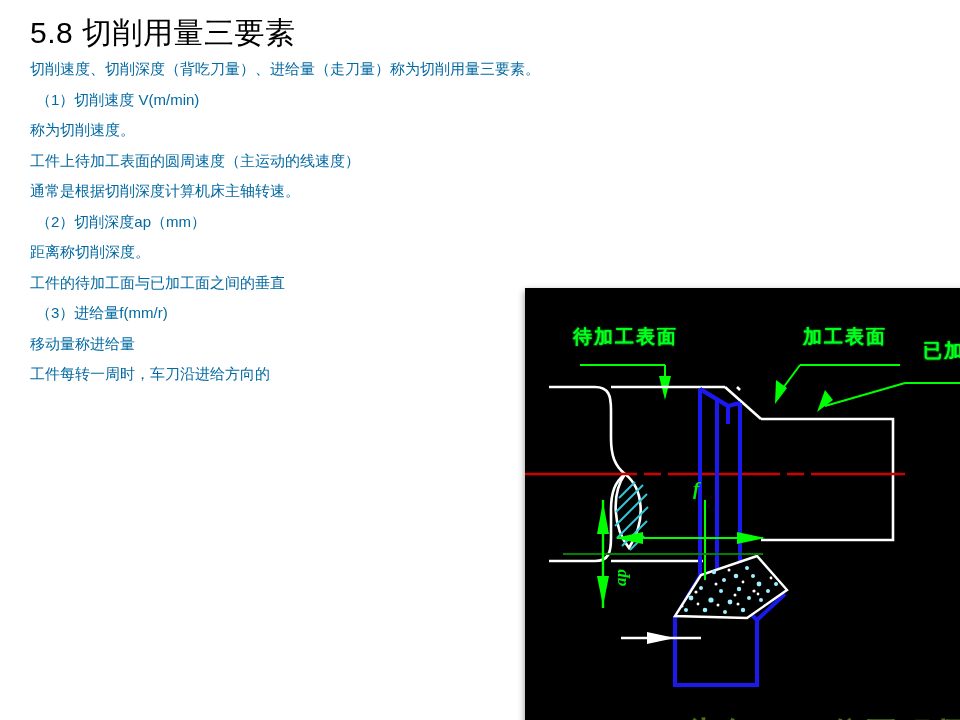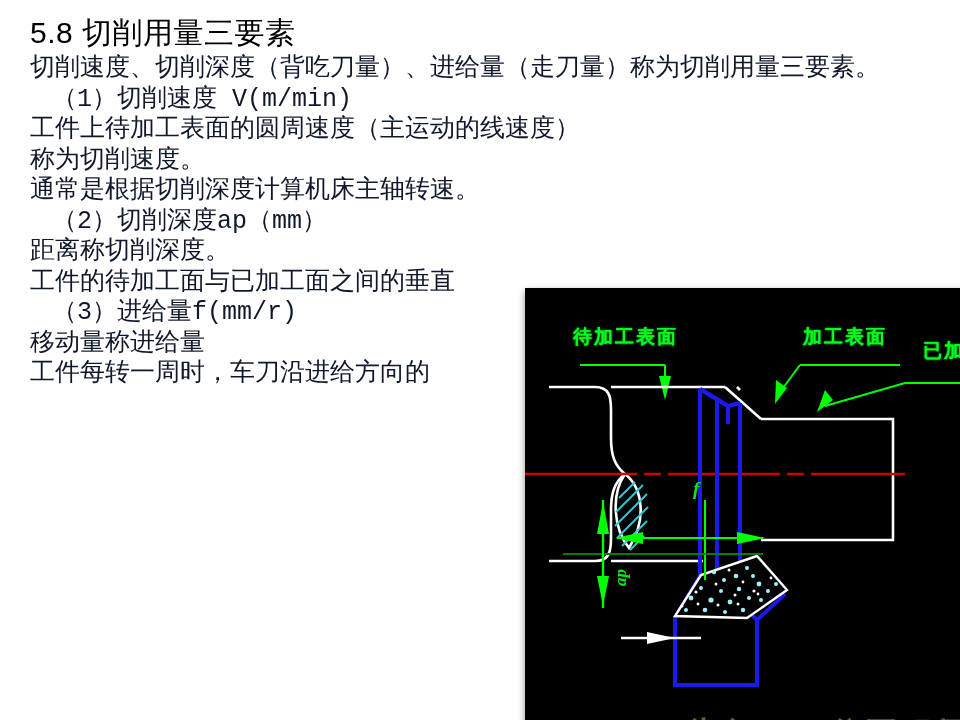--- a/index.html
+++ b/index.html
@@ -36,28 +36,28 @@
     font-size: 30px;
     line-height: 38px;
     color: #000000;
     letter-spacing: 0.5px;
     white-space: nowrap;
     margin: 0 0 2px 0;
     font-weight: normal;
   }
 
   .body-line {
-    font-family: Liberation Mono, monospace;
-    font-size: 25px;
+    font-family: Liberation Sans, sans-serif;
+    font-size: 15px;
     line-height: 30.5px;
-    color: #0f172a;
+    color: #0369a1;
     white-space: nowrap;
     letter-spacing: 0px;
   }
-  .indent { padding-left: 6px; margin-left: 16px; }
+  .indent { padding-left: 6px; }
 
   
   #diagram-panel {
     position: absolute;
     left: 525px;
     top: 288px;
     width: 452px;
     height: 475px;
     background: #000000;
     overflow: hidden;
@@ -112,22 +112,22 @@
 <body>
 
 <div id="slide">
 
   <div id="text-block">
 
     <div class="slide-title">5.8 切削用量三要素</div>
 
     <div class="body-line">切削速度、切削深度（背吃刀量）、进给量（走刀量）称为切削用量三要素。</div>
     <div class="body-line indent">（1）切削速度 V(m/min)</div>
+    <div class="body-line">称为切削速度。</div>
     <div class="body-line">工件上待加工表面的圆周速度（主运动的线速度）</div>
-    <div class="body-line">称为切削速度。</div>
     <div class="body-line">通常是根据切削深度计算机床主轴转速。</div>
     <div class="body-line indent">（2）切削深度ap（mm）</div>
     <div class="body-line">距离称切削深度。</div>
     <div class="body-line">工件的待加工面与已加工面之间的垂直</div>
     <div class="body-line indent">（3）进给量f(mm/r)</div>
     <div class="body-line">移动量称进给量</div>
     <div class="body-line">工件每转一周时，车刀沿进给方向的</div>
   </div>
 
   <div id="diagram-panel">

